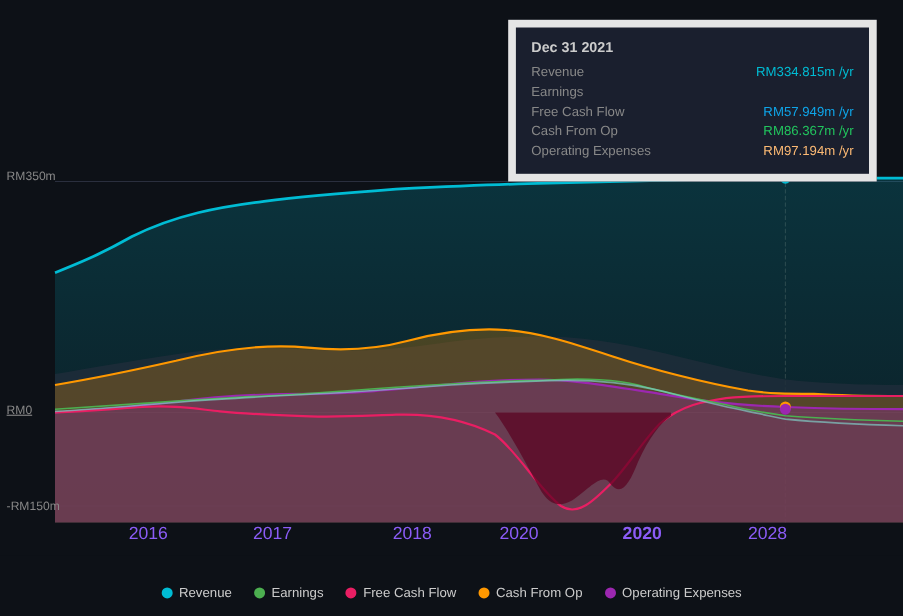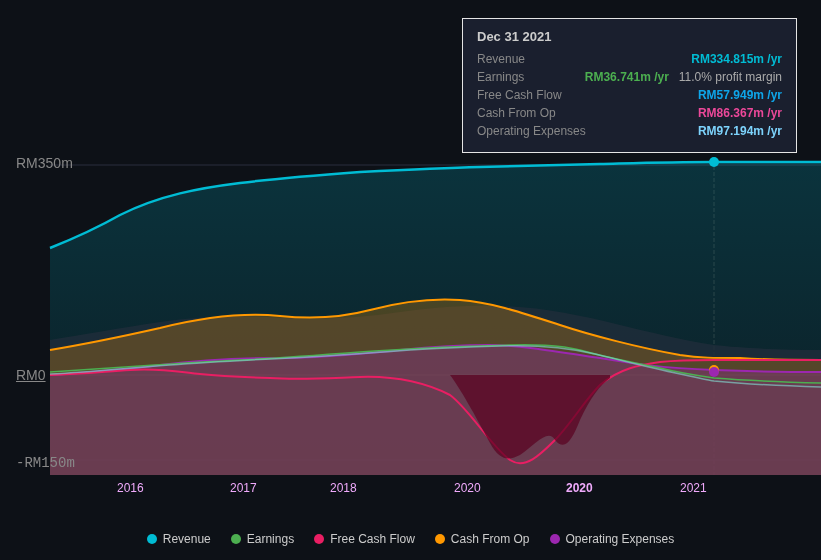--- a/index.html
+++ b/index.html
@@ -18,21 +18,21 @@
       width: 821px;
       height: 560px;
     }
 
     
     #tooltip-box {
       position: absolute;
       top: 18px;
       left: 462px;
       background: #1a1f2e;
-      border: 1px solid #e5e5e5;
+      border: 7px solid #e5e5e5;
       padding: 10px 14px;
       width: 335px;
       z-index: 10;
     }
 
     #tooltip-date {
       color: #ccc;
       font-size: 13px;
       margin-bottom: 8px;
       font-weight: bold;
@@ -43,48 +43,48 @@
       justify-content: space-between;
       font-size: 12px;
       margin-bottom: 4px;
     }
 
     .tooltip-label {
       color: #888;
     }
 
     .tooltip-value {
-      font-weight: bold;
+      font-weight: normal;
     }
 
     .tooltip-value.cyan { color: #00bcd4; }
     .tooltip-value.green { color: #4caf50; }
     .tooltip-value.teal { color: #0ea5e9; }
-    .tooltip-value.orange { color: #ec4899; }
-    .tooltip-value.purple { color: #7dd3fc; margin-left: 17px; }
+    .tooltip-value.orange { color: #22c55e; }
+    .tooltip-value.purple { color: #fdba74; margin-left: 17px; }
 
     .profit-margin {
       color: #aaa;
       font-size: 12px;
       margin-left: 4px;
     }
 
     
     .y-label {
       position: absolute;
       color: #888;
-      font-size: 14px;
-      left: 16px;
+      font-size: 11px;
+      left: 6px;
     }
 
     
     .x-label {
       position: absolute;
-      color: #f0abfc;
-      font-size: 12px;
+      color: #8b5cf6;
+      font-size: 16px;
       bottom: 65px;
     }
 
     
     #legend {
       position: absolute;
       bottom: 14px;
       left: 0;
       right: 0;
       display: flex;
@@ -177,43 +177,39 @@
 
     <path d="M 50,374 C 90,372 130,368 170,365 C 210,362 250,360 290,358 C 330,356 370,353 410,350 C 445,348 470,347 500,346 C 530,345 565,347 595,354 C 620,360 650,368 680,374 C 695,377 708,380 714,381 C 745,384 785,386 821,387" fill="none" stroke="#80cbc4" stroke-width="1.5" opacity="0.7"></path>
 
     <circle cx="714" cy="162" r="5" fill="#00bcd4"></circle>
     <circle cx="714" cy="370" r="5" fill="#ff9800"></circle>
     <circle cx="714" cy="372" r="5" fill="#9c27b0"></circle>
   </svg>
 
   <div class="y-label" style="top: 155px;">RM350m</div>
   <div class="y-label" style="top: 367px; text-decoration: underline;">RM0</div>
-  <div class="y-label" style="top: 455px; font-family: Liberation Mono, monospace;">-RM150m</div>
+  <div class="y-label" style="top: 455px;">-RM150m</div>
 
   <div class="x-label" style="left: 117px;">2016</div>
   <div class="x-label" style="left: 230px; margin-top: 44px;">2017</div>
-  <div class="x-label" style="left: 330px;">2018</div>
+  <div class="x-label" style="left: 357px;">2018</div>
   <div class="x-label" style="left: 454px;">2020</div>
   <div class="x-label" style="left: 566px; font-weight: bold;">2020</div>
-  <div class="x-label" style="left: 680px;">2021</div>
+  <div class="x-label" style="left: 680px;">2028</div>
 
   <div id="tooltip-box">
     <div id="tooltip-date">Dec 31 2021</div>
 
     <div class="tooltip-row">
       <span class="tooltip-label">Revenue</span>
       <span class="tooltip-value cyan">RM334.815m /yr</span>
     </div>
 
     <div class="tooltip-row">
       <span class="tooltip-label">Earnings</span>
-      <span style="display:flex; align-items:center; gap:6px;">
-        <span class="tooltip-value green">RM36.741m /yr</span>
-        <span class="profit-margin">11.0% profit margin</span>
-      </span>
     </div>
 
     <div class="tooltip-row">
       <span class="tooltip-label">Free Cash Flow</span>
       <span class="tooltip-value teal">RM57.949m /yr</span>
     </div>
 
     <div class="tooltip-row">
       <span class="tooltip-label">Cash From Op</span>
       <span class="tooltip-value orange">RM86.367m /yr</span>

